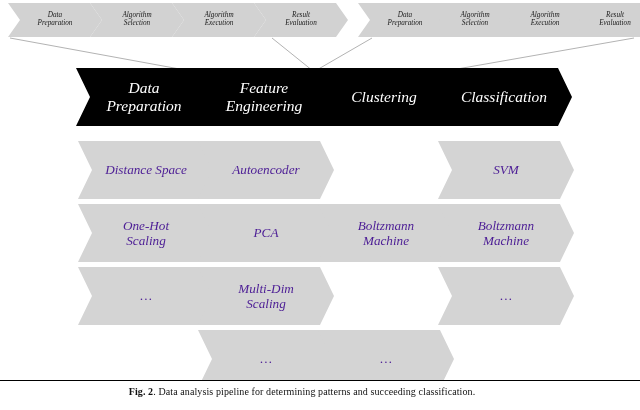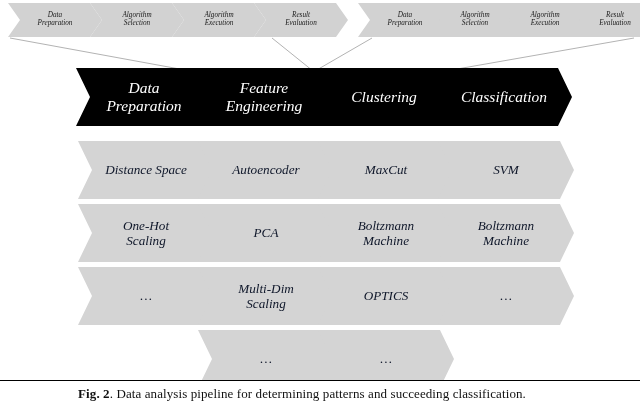--- a/index.html
+++ b/index.html
@@ -50,28 +50,28 @@
     position:absolute;
     width:136px;height:58px;
     clip-path:polygon(0 0, 122px 0, 136px 29px, 122px 58px, 0 58px, 14px 29px);
     display:flex;align-items:center;justify-content:center;
     text-align:center;
     line-height:1.14;
     box-sizing:border-box;
     padding:0 6px;
   }
   .chev.black{background:#000000;color:#ffffff;font-size:15.5px;}
-  .chev.gray{background:#d4d4d4;color:#0f172a;font-size:13.2px;}
+  .chev.gray{background:#d4d4d4;color:#4c1d95;font-size:13.2px;}
   .chev .txt{display:block;}
 
   
   #caption{
     position:absolute;left:0;top:386px;width:604px;
     text-align:center;
-    font-size:13px;
+    font-size:10px;
     color:#111;
     letter-spacing:.1px;
   }
   #caption .figno{font-weight:bold;}
 </style>
 </head>
 <body>
 
 <div id="figure">
 
@@ -167,25 +167,20 @@
     <div class="chev gray" style="left:78px">
       <div>
           <span class="txt">Distance Space</span>
         </div>
     </div>
     <div class="chev gray" style="left:198px">
       <div>
           <span class="txt">Autoencoder</span>
         </div>
     </div>
-    <div class="chev gray" style="left:318px">
-      <div>
-          <span class="txt">MaxCut</span>
-        </div>
-    </div>
     <div class="chev gray" style="left:438px">
       <div>
           <span class="txt">SVM</span>
         </div>
     </div>
   </div>
 
   <div class="chev-row" style="top:204px;height:52px;width:640px">
     <div class="chev gray" style="left:78px">
       <div>
@@ -215,25 +210,20 @@
   <div class="chev-row" style="top:267px;height:58px;width:640px">
     <div class="chev gray" style="left:78px">
       <div>
           <span class="txt">…</span>
         </div>
     </div>
     <div class="chev gray" style="left:198px">
       <div>
           <span class="txt">Multi-Dim</span>
            <span class="txt">Scaling</span>
-        </div>
-    </div>
-    <div class="chev gray" style="left:318px">
-      <div>
-          <span class="txt">OPTICS</span>
         </div>
     </div>
     <div class="chev gray" style="left:438px">
       <div>
           <span class="txt">…</span>
         </div>
     </div>
   </div>
 
   <div class="chev-row" style="top:330px;height:58px;width:640px">

